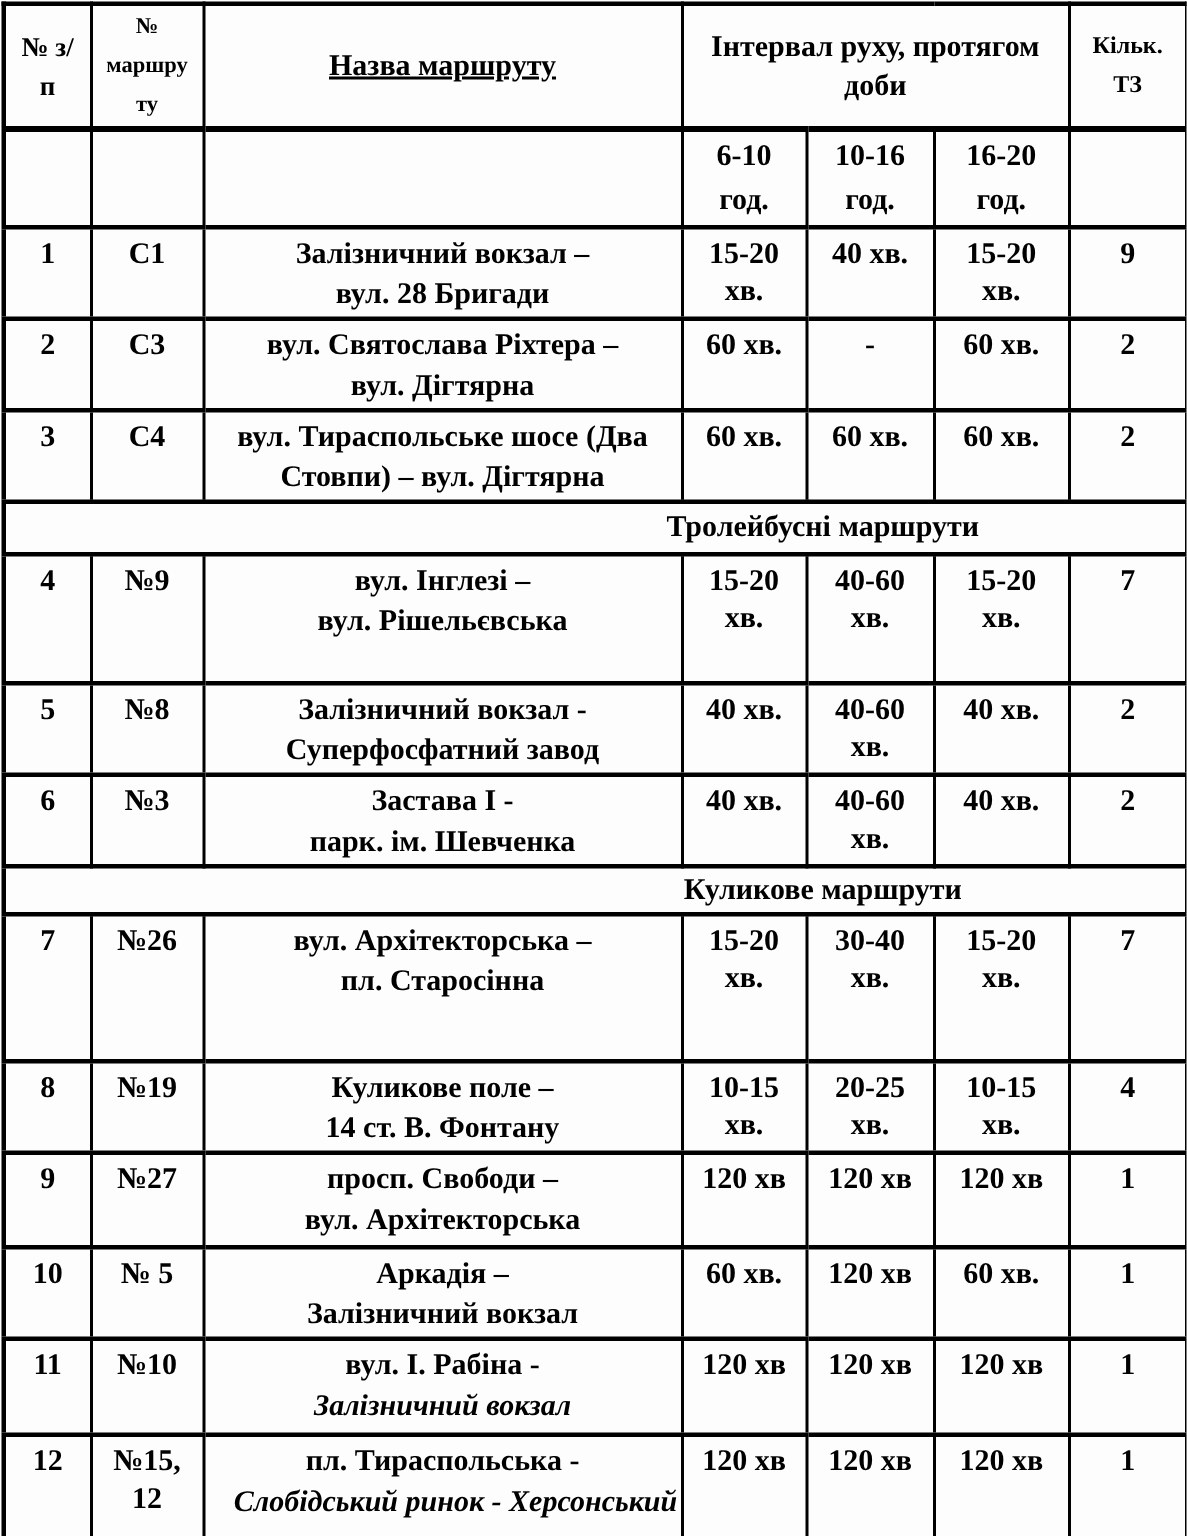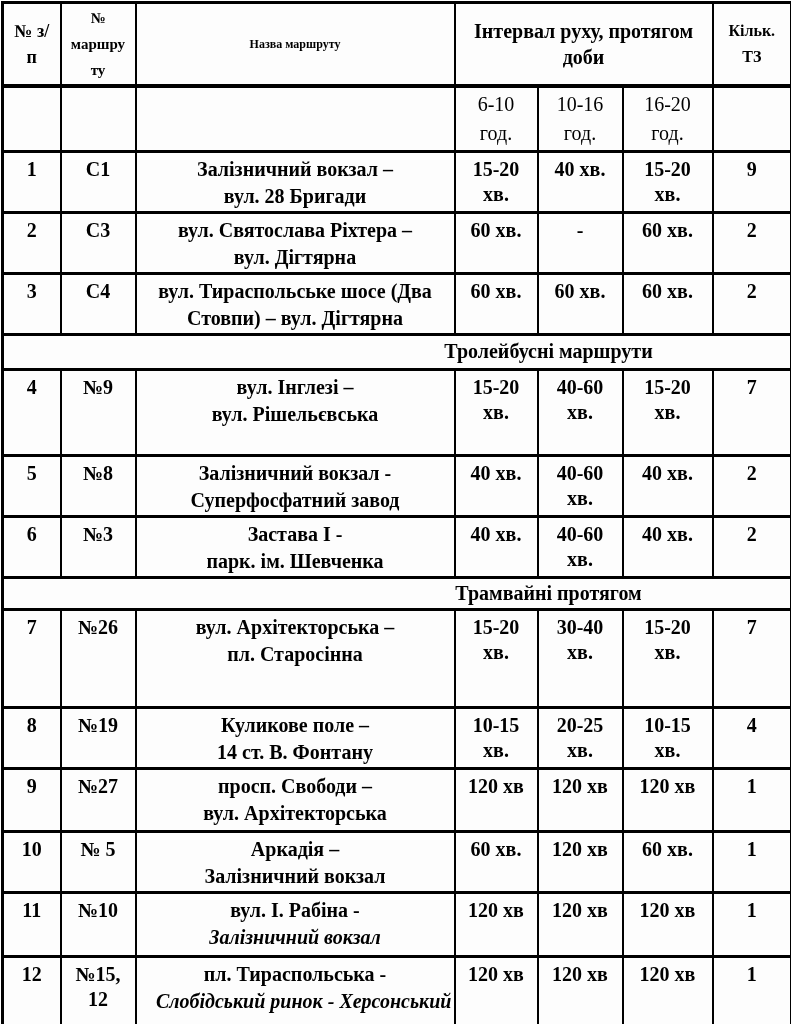--- a/index.html
+++ b/index.html
@@ -25,26 +25,26 @@
     vertical-align: top;
     text-align: center;
     padding: 1px 2px;
     font-weight: bold;
     font-size: 20px;
     overflow: hidden;
   }
   tr.hdr td { vertical-align: middle; line-height: 26px; }
   td.h-num   { font-size: 18px; line-height: 25px; }
   td.h-route { font-size: 15px; line-height: 17px; }
-  td.h-name  { font-size: 12px; }
+  td.h-name  { font-size: 20px; text-decoration: underline; }
   td.h-interval { font-size: 20px; line-height: 29px; }
   td.h-count { font-size: 16px; line-height: 25px; }
   tr.sub td {
     border-top-width: 4px;
-    font-weight: normal;
+    font-weight: bold;
     font-size: 20px;
     line-height: 29px;
     padding-top: 2px;
     margin-top: 28px;
   }
   tr.datarow td { border-top-width: 3px; }
   td.c-num, td.c-route, td.c-count { line-height: 25px; padding-top: 4px; }
   td.c-name { line-height: 27px; padding-top: 3px; }
   td.c-interval { font-weight: bold; line-height: 25px; padding-top: 4px; }
   tr.section td {
@@ -231,21 +231,21 @@
         <td class="c-interval">
           <div>40-60</div>
           <div>хв.</div>
         </td>
         <td class="c-interval">
           <div>40 хв.</div>
         </td>
         <td class="c-count">2</td>
       </tr>
       <tr class="section" style="height: 32px;">
-        <td colspan="7">Трамвайні протягом</td>
+        <td colspan="7">Куликове маршрути</td>
       </tr>
       <tr class="datarow" style="height: 98px;">
         <td class="c-num">7</td>
         <td class="c-route">
           <div>№26</div>
         </td>
         <td class="c-name">
           <div>вул. Архітекторська –</div>
           <div>пл. Старосінна</div>
         </td>

